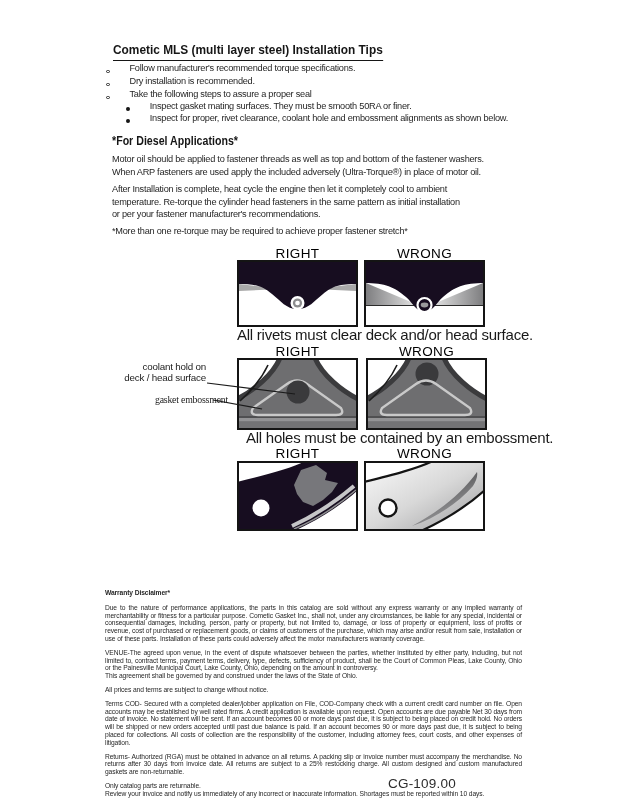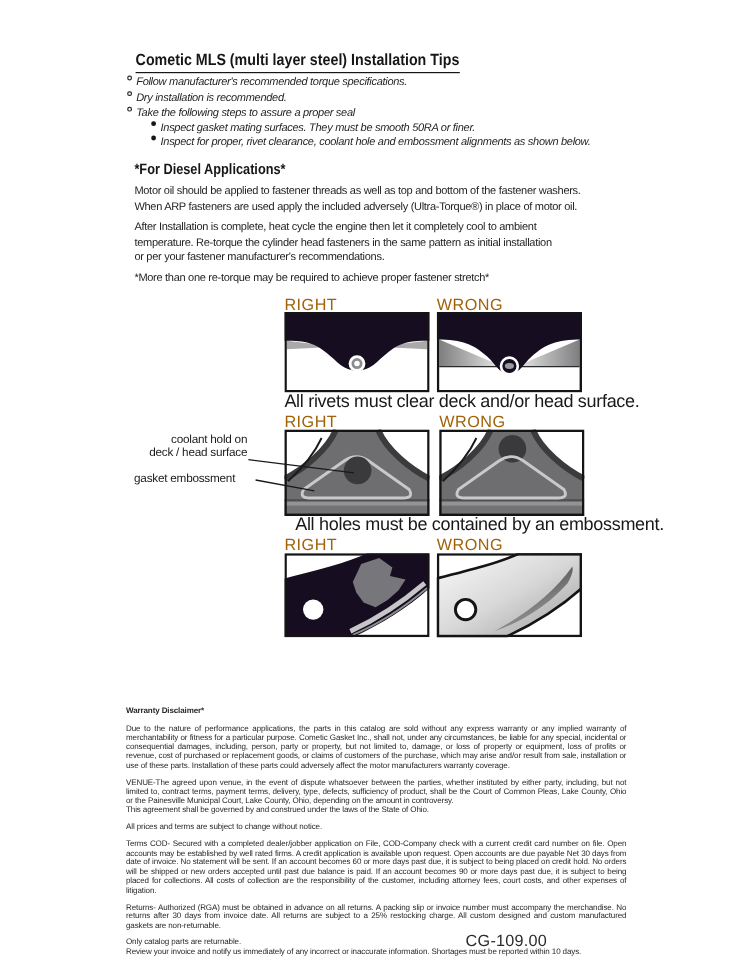--- a/index.html
+++ b/index.html
@@ -9,34 +9,34 @@
     position: relative; width: 618px; height: 800px; background: #ffffff;
     overflow: hidden; margin: 17px auto;
   }
   .abs { position: absolute; }
   .title {
     left: 113px; top: 25px; font-size: 13.5px; font-weight: bold; color: #161616;
     border-bottom: 1.6px solid #161616; padding-bottom: 3px; white-space: nowrap;
     transform: scaleX(0.88); transform-origin: left top; letter-spacing: 0;
   }
   .body-txt { font-size: 9.2px; letter-spacing: -0.25px; white-space: nowrap; color: #1f1f1f; }
-  .bullet-row { display: flex; align-items: flex-start; gap: 4px; font-style: italic; }
+  .bullet-row { display: flex; align-items: flex-end; gap: 20px; }
   .bullet-circle {
     width: 3.5px; height: 3.5px; border: 1px solid #2a2a2a; border-radius: 50%;
     flex: 0 0 auto; background: #fff;
   }
   .bullet-dot {
     width: 3.8px; height: 3.8px; background: #161616; border-radius: 50%; flex: 0 0 auto;
   }
   .diesel-heading {
     left: 112px; top: 117px; font-size: 12.5px; font-weight: bold; color: #161616;
     white-space: nowrap; transform: scaleX(0.85); transform-origin: left top;
   }
   .para-line { font-size: 9.2px; letter-spacing: -0.25px; white-space: nowrap; line-height: 12.6px; color: #1f1f1f; }
-  .rw-label { font-size: 13.5px; color: #a16207; width: 121px; letter-spacing: 0.4px; }
+  .rw-label { font-size: 13.5px; color: #000000; text-align: center; width: 121px; letter-spacing: 0.4px; }
   .caption { font-size: 15px; letter-spacing: -0.25px; color: #191919; white-space: nowrap; line-height: 12px; }
   .diagram-box { display: block; }
   .side-label { font-size: 9.8px; letter-spacing: -0.2px; color: #1b1b1b; text-align: right; line-height: 11px; }
   .disclaimer {
     left: 105px; top: 572px; width: 417px; font-size: 6.7px; line-height: 7.8px;
     color: #272727; text-align: justify; letter-spacing: -0.1px;
   }
   .disclaimer p { margin-bottom: 6px; }
   .disclaimer .dh { font-weight: bold; margin-bottom: 7px; text-align: left; }
   .footer-num { left: 388px; top: 759px; font-size: 13.5px; color: #2c2c2c; letter-spacing: 0.2px; }
@@ -121,21 +121,21 @@
   </div>
   <div class="abs caption" style="left:237px; top:312px;">All rivets must clear deck and/or head surface.</div>
 
   <div class="abs rw-label" style="left:237px; top:327px;">RIGHT</div>
   <div class="abs rw-label" style="left:366px; top:327px;">WRONG</div>
 
   <div class="abs side-label" style="left:108px; top:344px; width:98px;">
     <div>coolant hold on</div>
     <div>deck / head surface</div>
   </div>
-  <div class="abs side-label" style="left:92px; top:377px; width:104px;">gasket embossment</div>
+  <div class="abs side-label" style="left:124px; top:377px; width:104px;font-family:Liberation Serif, serif;">gasket embossment</div>
 
   <div class="abs" style="left:237px; top:341px;">
     <svg class="diagram-box" width="121" height="72" viewBox="0 0 121 72">
       <rect width="121" height="72" fill="#6e6e70"></rect>
       <rect x="0" y="58" width="121" height="2" fill="#4f4f51"></rect>
       <rect x="0" y="60" width="121" height="3.5" fill="#939395"></rect>
       <rect x="0" y="63.5" width="121" height="8.5" fill="#737375"></rect>
       <path d="M21,57 Q12,57 16,50 L50,26 Q60,19 70,26 L104,50 Q108,57 99,57 Z" fill="none" stroke="#c9c9c9" stroke-width="2.4"></path>
       <path d="M0,0 H43 C36,17 16,33 0,41 Z" fill="#ffffff"></path>
       <path d="M43,0 C36,17 16,33 0,41" fill="none" stroke="#3b3b3d" stroke-width="5"></path>

